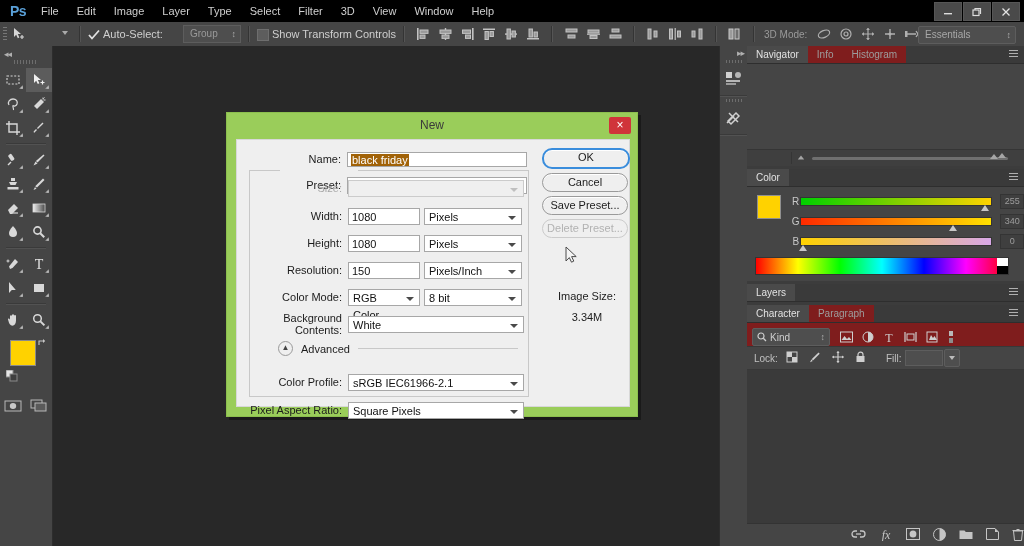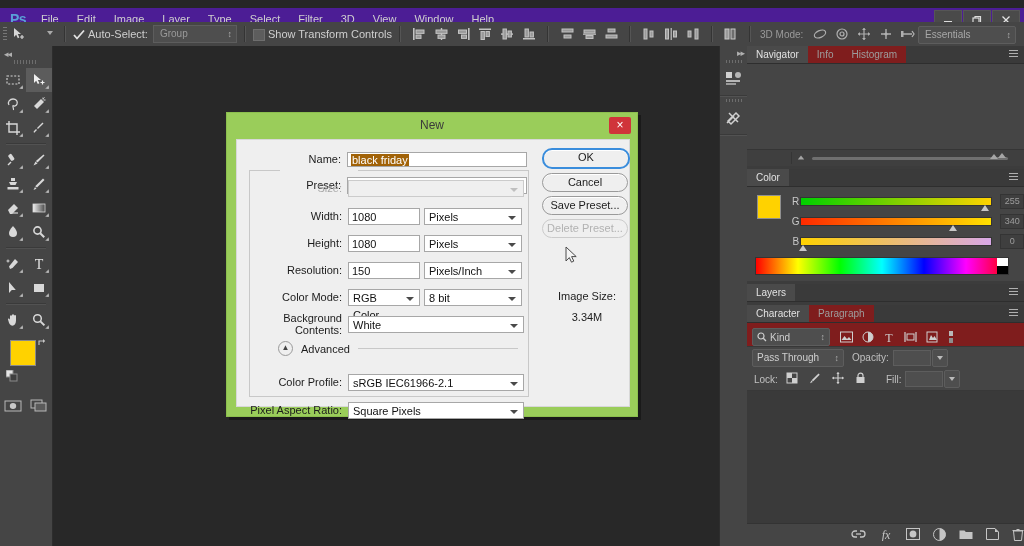--- a/index.html
+++ b/index.html
@@ -8,22 +8,22 @@
     background:#262626;
     font-family:"Liberation Sans", sans-serif;
     font-size:11px;
     color:#c9c9c9;
     -webkit-font-smoothing:antialiased;
   }
   #app{position:relative;width:1024px;height:546px;}
 
   
   .menubar{
-    position:absolute;left:0;top:8px;width:1024px;height:22px;
-    background:#4c1d95;
+    position:absolute;left:0;top:0;width:1024px;height:22px;
+    background:#000000;
     border-bottom:2px solid #c4b5fd;
   }
   .ps-logo{
     position:absolute;left:10px;top:3px;
     font-family:"Liberation Sans", sans-serif;
     font-size:14px;font-weight:bold;color:#5aa0d8;letter-spacing:-0.5px;
   }
   .menu-items{position:absolute;left:32px;top:0;height:22px;display:flex;align-items:center;}
   .menu-item{
     padding:0 9px;height:22px;line-height:22px;color:#cfcfcf;font-size:11px;cursor:default;
@@ -43,21 +43,21 @@
     background:repeating-linear-gradient(to bottom,#777 0 1px,transparent 1px 3px);}
   .optrow{position:absolute;left:10px;top:0;height:24px;display:flex;align-items:center;gap:0px;}
   .opt-sep{width:1px;height:16px;background:#343434;border-right:1px solid #555;margin:0 7px;}
   .opt-icon{width:18px;height:18px;display:flex;align-items:center;justify-content:center;color:#cbcbcb;}
   .opt-icon svg{display:block;}
   .opt-label{color:#cfcfcf;font-size:11px;margin-left:4px;}
   .opt-check{width:11px;height:11px;display:inline-block;position:relative;}
   .opt-chk-off{width:10px;height:10px;background:#5d5d5d;border:1px solid #6e6e6e;display:block;}
   .opt-combo{
     height:16px;min-width:50px;background:#4e4e4e;border:1px solid #5d5d5d;color:#9a9a9a;
-    font-size:10px;padding:0 26px 0 6px;line-height:16px;position:relative;border-radius:0;margin-left:5px;
+    font-size:10px;padding:0 0 0 6px;line-height:16px;position:relative;border-radius:0;margin-left:20px;
   }
   .opt-combo:after{content:"";position:absolute;right:4px;top:5px;
     border-left:3px solid transparent;border-right:3px solid transparent;border-top:4px solid #aaa;}
   .opt-combo.stepper:after{content:"\2195";border:0;top:0;line-height:16px;font-size:9px;color:#aaa;}
   .align-icon{width:20px;height:18px;margin:0 1px;display:flex;align-items:center;justify-content:center;}
   .label3d{color:#9a9a9a;font-size:10px;margin:0 6px 0 2px;}
   .ws-combo{
     position:absolute;right:8px;top:4px;width:90px;height:16px;background:#4e4e4e;border:1px solid #5d5d5d;
     color:#a8a8a8;font-size:10px;line-height:16px;padding-left:6px;border-radius:2px;
   }
@@ -734,28 +734,20 @@
             </svg></span>
         <span><svg width="12" height="12" viewBox="0 0 12 12">
               <rect x="1" y="1" width="10" height="10" fill="none" stroke="#cfcfcf"></rect>
               <path d="M3 9l2-5 2 3 1.5-2L11 9z" fill="#cfcfcf"></path>
             </svg></span>
         <span><svg width="8" height="14" viewBox="0 0 8 14">
               <rect x="2" y="1" width="4" height="5" fill="#b9b9b9"></rect>
               <rect x="2" y="8" width="4" height="5" fill="#8d8d8d"></rect>
             </svg></span>
       </div>
-    </div>
-    <div class="lay-blend">
-      <div class="blend-combo">
-        <span>Pass Through</span>
-      </div>
-      <span class="mini-label">Opacity:</span>
-      <span class="mini-field"></span>
-      <span class="mini-arrow"></span>
     </div>
     <div class="lay-lock">
       <span class="mini-label" style="margin-left:2px;">Lock:</span>
       <span style="display:flex;align-items:center;gap:11px;margin-left:4px;color:#cfcfcf;">
         <span><svg width="12" height="12" viewBox="0 0 12 12">
               <rect x="1" y="1" width="10" height="10" fill="none" stroke="#cfcfcf"></rect>
               <rect x="1" y="1" width="5" height="5" fill="#cfcfcf"></rect>
               <rect x="6" y="6" width="5" height="5" fill="#cfcfcf"></rect>
             </svg></span>
         <span><svg width="12" height="12" viewBox="0 0 12 12">

